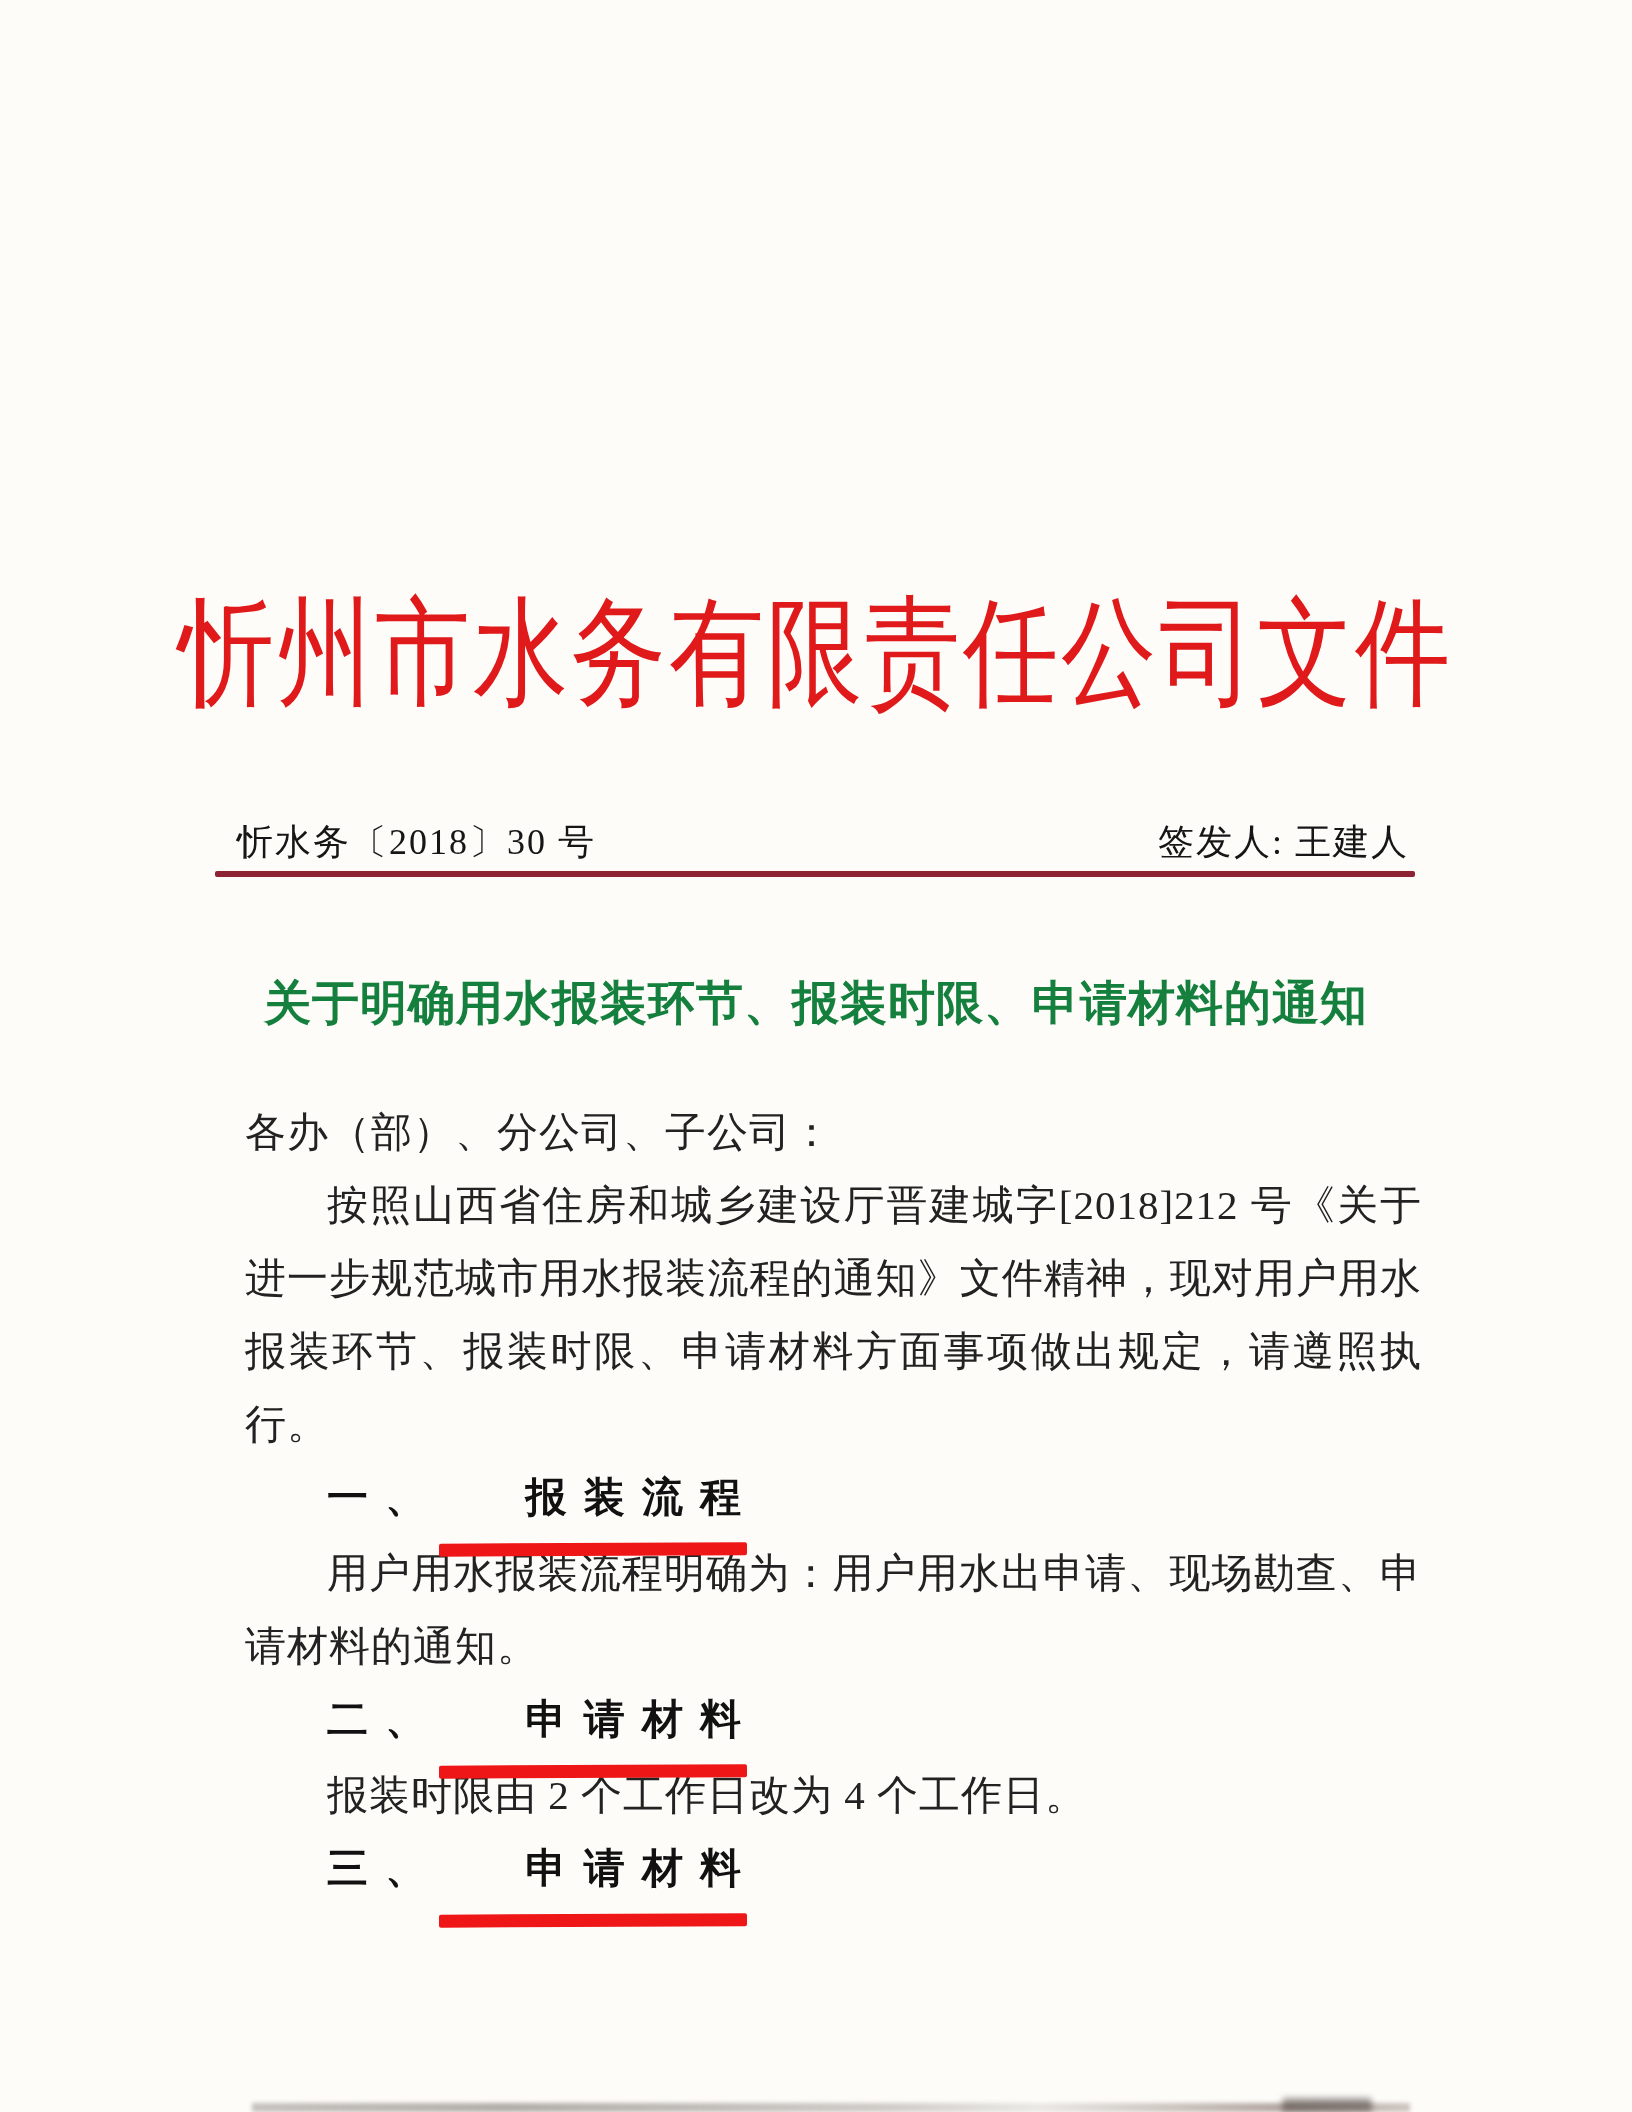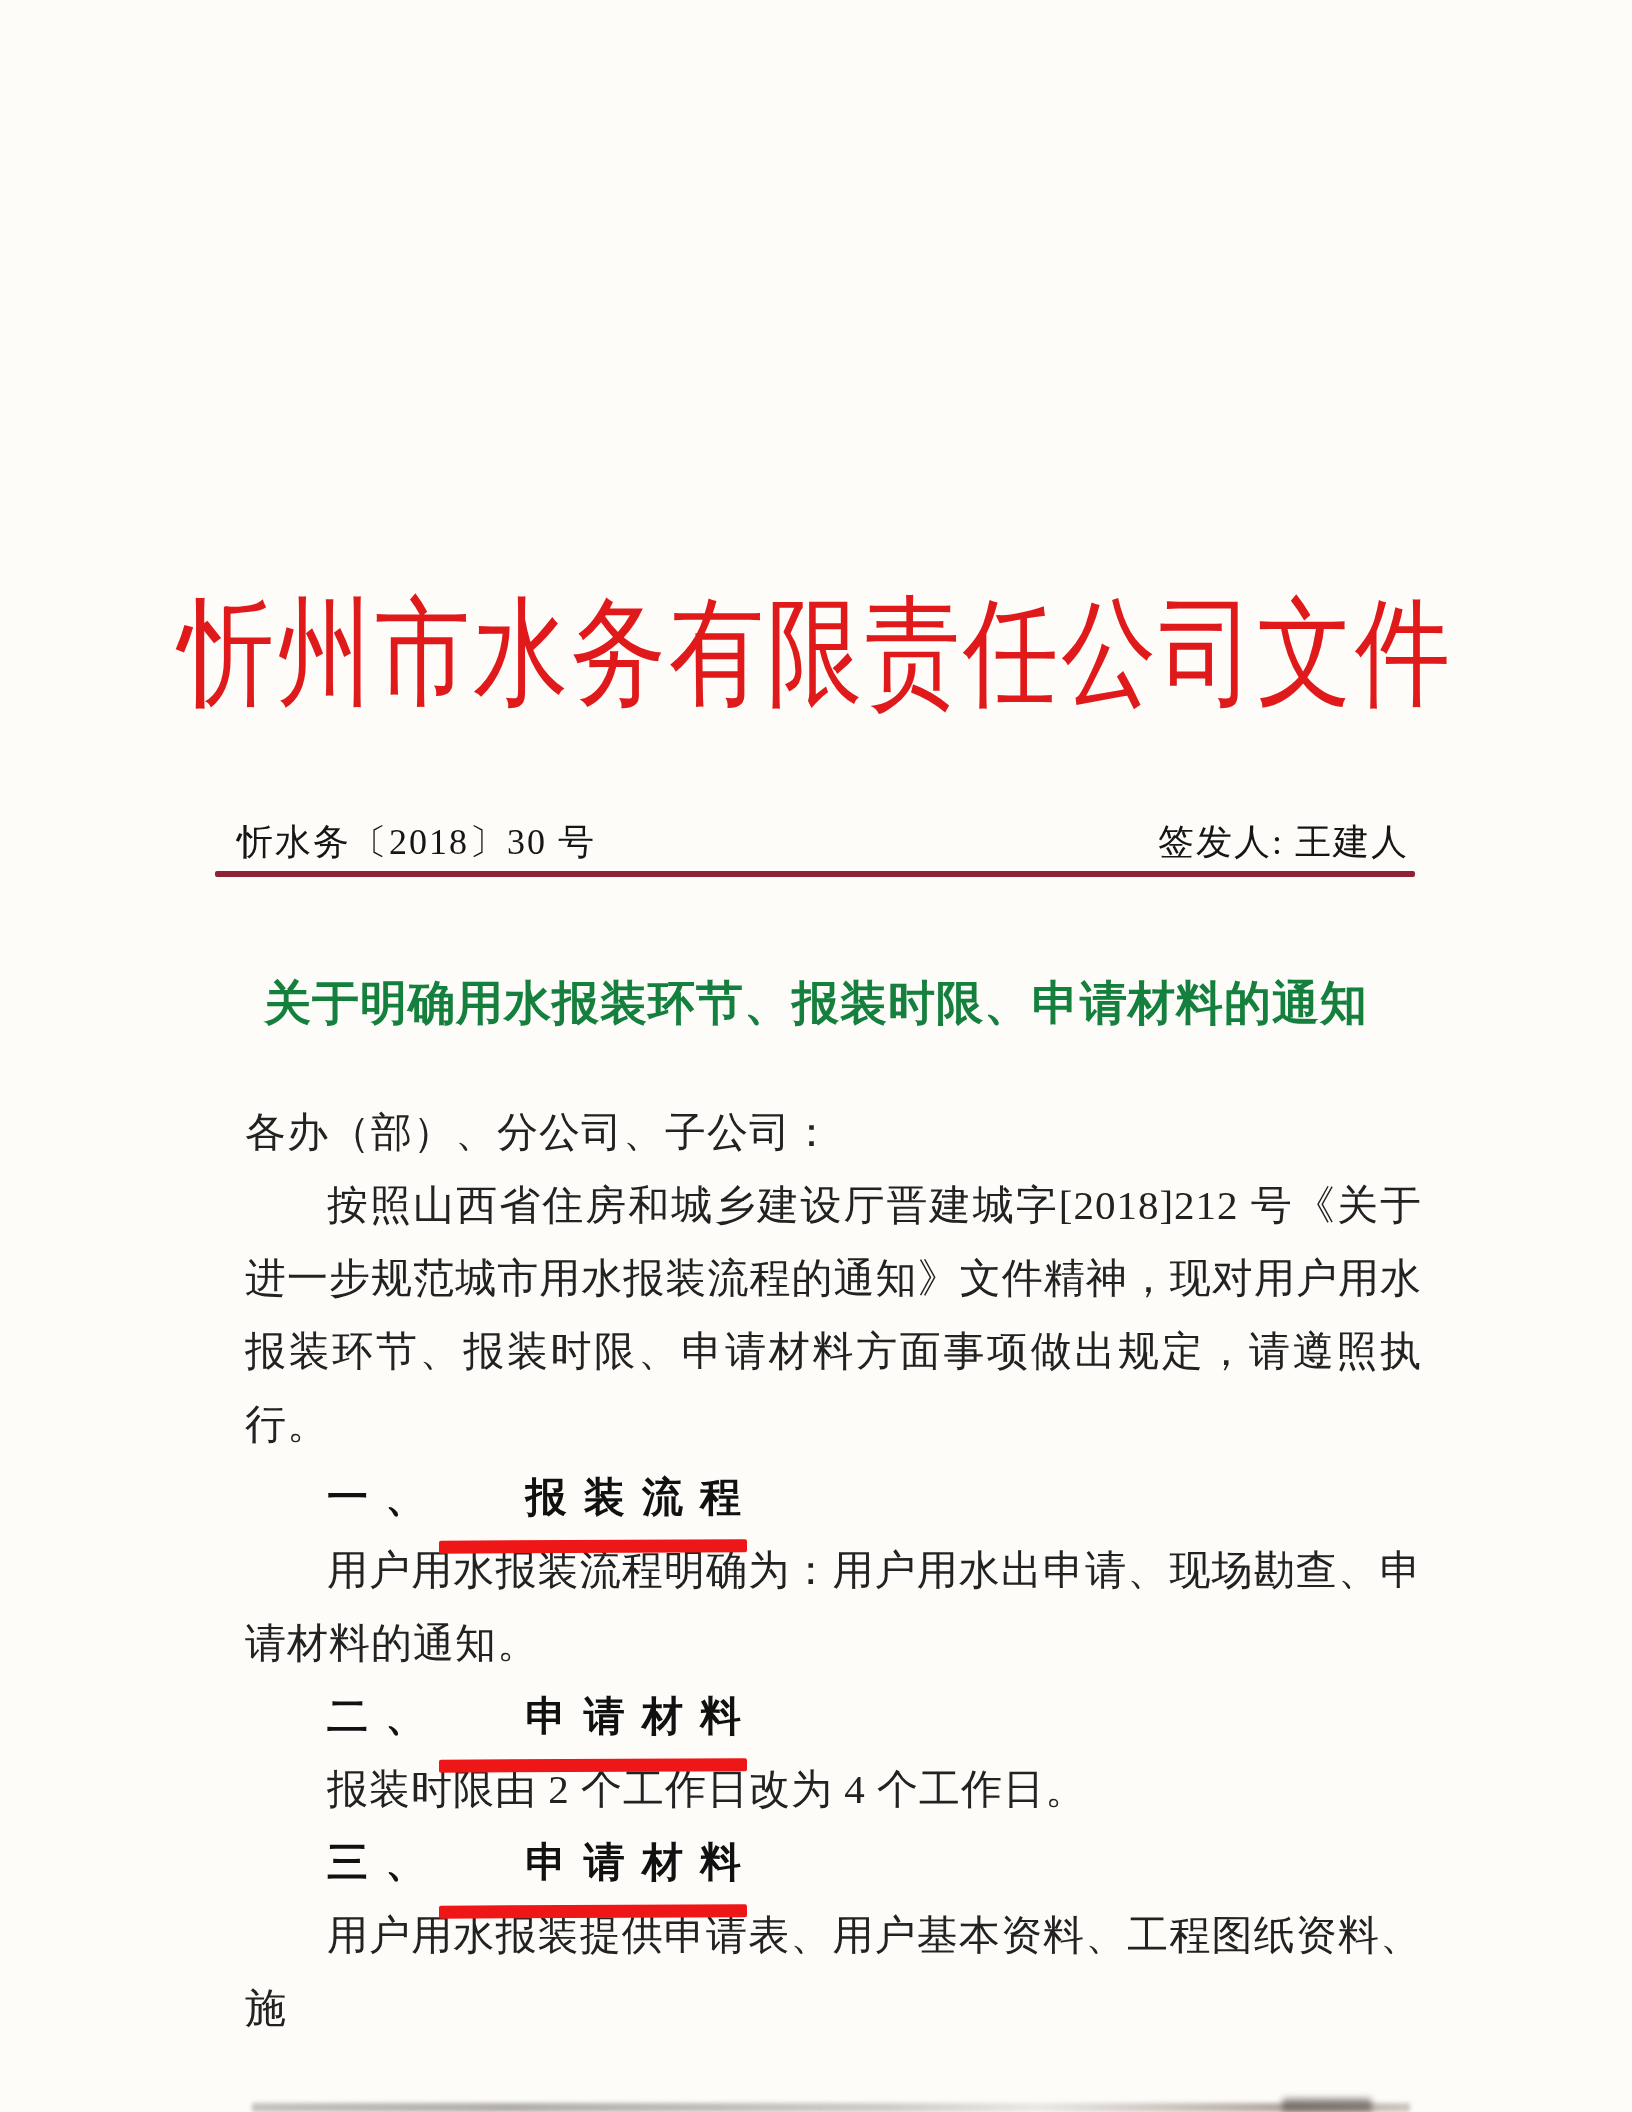--- a/index.html
+++ b/index.html
@@ -70,20 +70,21 @@
     text-indent:2em;
     font-weight:bold;
     color:#111111;
     white-space:nowrap;
   }
   .sec-head .prefix{letter-spacing:0.42em;}
   .sec-head .label{
     position:relative;
     letter-spacing:0.42em;
     display:inline-block;
+    font-family:Liberation Mono, monospace;
   }
   .sec-head .label::after{
     content:"";
     position:absolute;
     left:-0.12em;right:0.28em;bottom:-19px;height:13px;
     background:var(--underline_red);
     border-radius:2px;
     transform:rotate(-0.25deg);
   }
   
@@ -129,20 +130,19 @@
 
     <p class="indent">按照山西省住房和城乡建设厅晋建城字[2018]212 号《关于进一步规范城市用水报装流程的通知》文件精神，现对用户用水报装环节、报装时限、申请材料方面事项做出规定，请遵照执行。</p>
 
     <p class="sec-head"><span class="prefix">一、</span><span class="label">报装流程</span></p>
     <p class="indent">用户用水报装流程明确为：用户用水出申请、现场勘查、申请材料的通知。</p>
 
     <p class="sec-head"><span class="prefix">二、</span><span class="label">申请材料</span></p>
     <p class="indent">报装时限由 2 个工作日改为 4 个工作日。</p>
 
     <p class="sec-head"><span class="prefix">三、</span><span class="label">申请材料</span></p>
-    <p class="indent">用户用水报装提供申请表、用户基本资料、工程图纸资料、施</p>
 
   </div>
 
   <div class="scan-smear"></div>
   <div class="scan-blob"></div>
 
 </div>
 
 </body></html>

